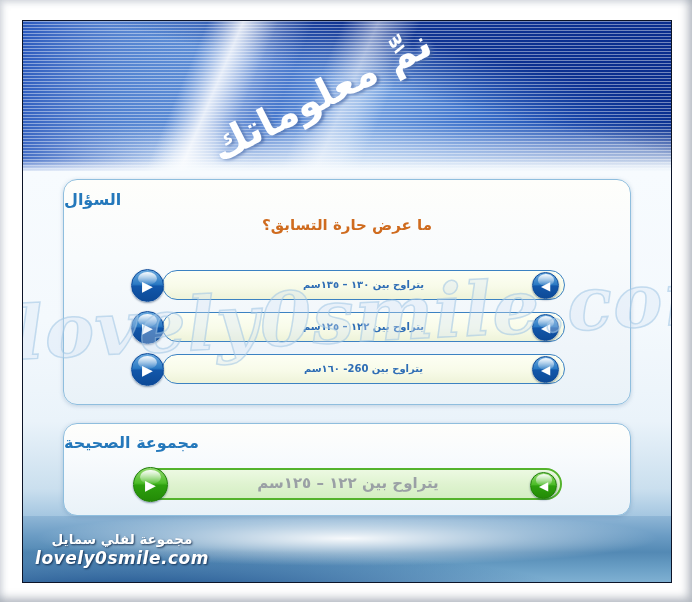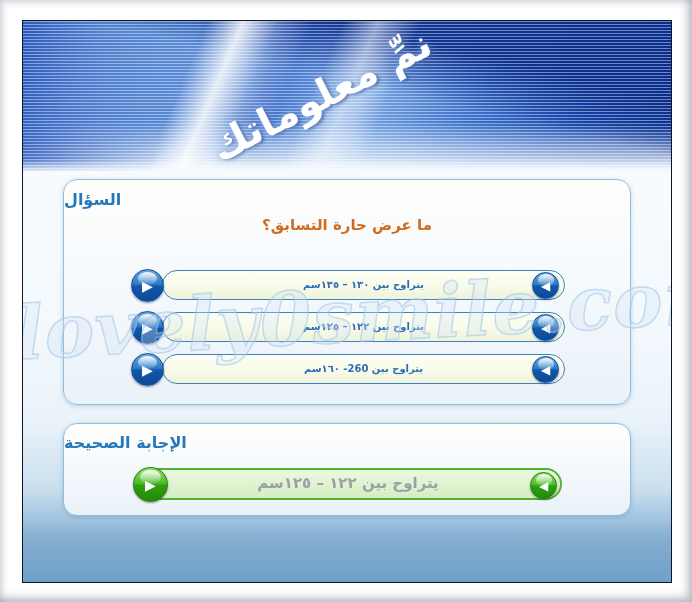--- a/index.html
+++ b/index.html
@@ -190,30 +190,36 @@
         <div class="circle-btn blue-btn btn-left">
           <span class="tri">▶</span>
         </div>
         <div class="circle-btn blue-btn btn-right">
           <span class="tri">◀</span>
         </div>
       </div>
     </div>
 
     <div class="panel answer-panel">
-      <div class="section-title" style="top:9px;">الإجابة الصحيحة</div>
+      <div class="section-title" style="top:9px;">مجموعة الصحيحة</div>
 
       <div class="answer-row">
         <div class="ans-pill">
           <span class="ans-label">يتراوح بين ١٢٢ – ١٢٥سم</span>
         </div>
         <div class="circle-btn green-btn ans-btn-left">
           <span class="tri">▶</span>
         </div>
         <div class="circle-btn green-btn ans-btn-right">
           <span class="tri">◀</span>
         </div>
       </div>
     </div>
 
+    <div class="footer">
+      <div class="footer-credit">
+        <div class="credit-group">مجموعة لفلي سمايل</div>
+        <div class="credit-site">lovely0smile.com</div>
+      </div>
+    </div>
 
   </div>
 </div>
 
 </body></html>

